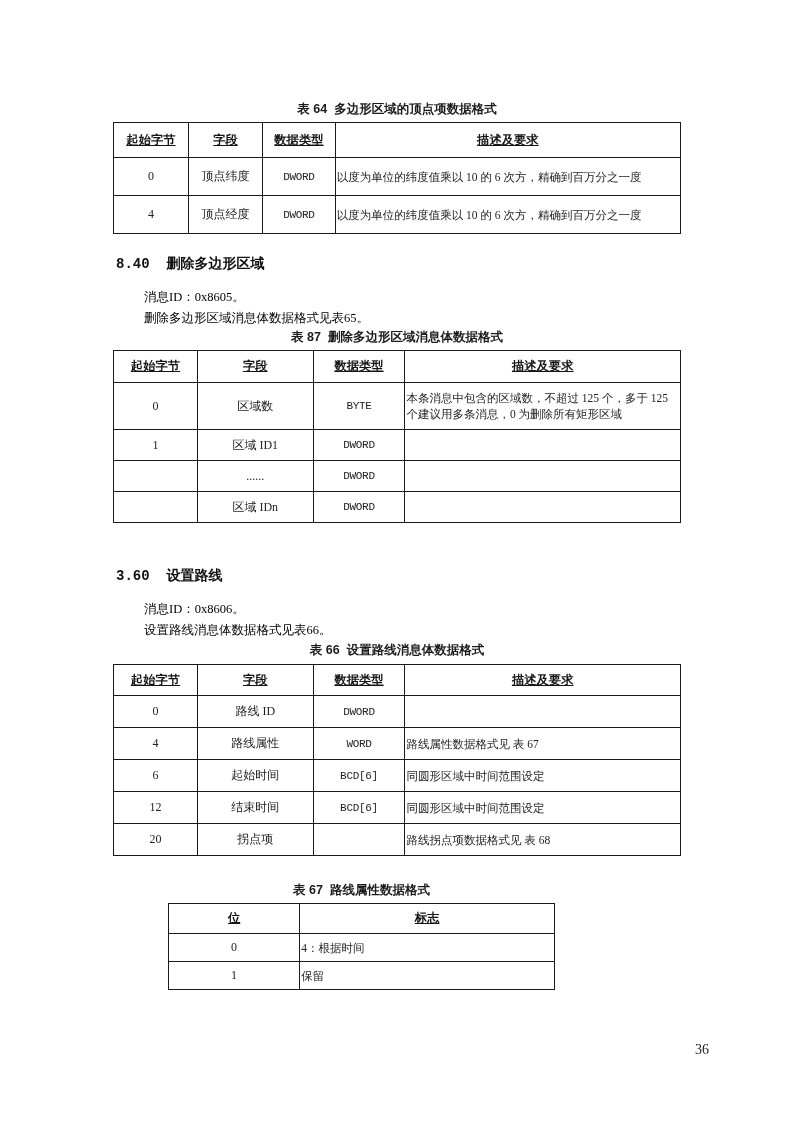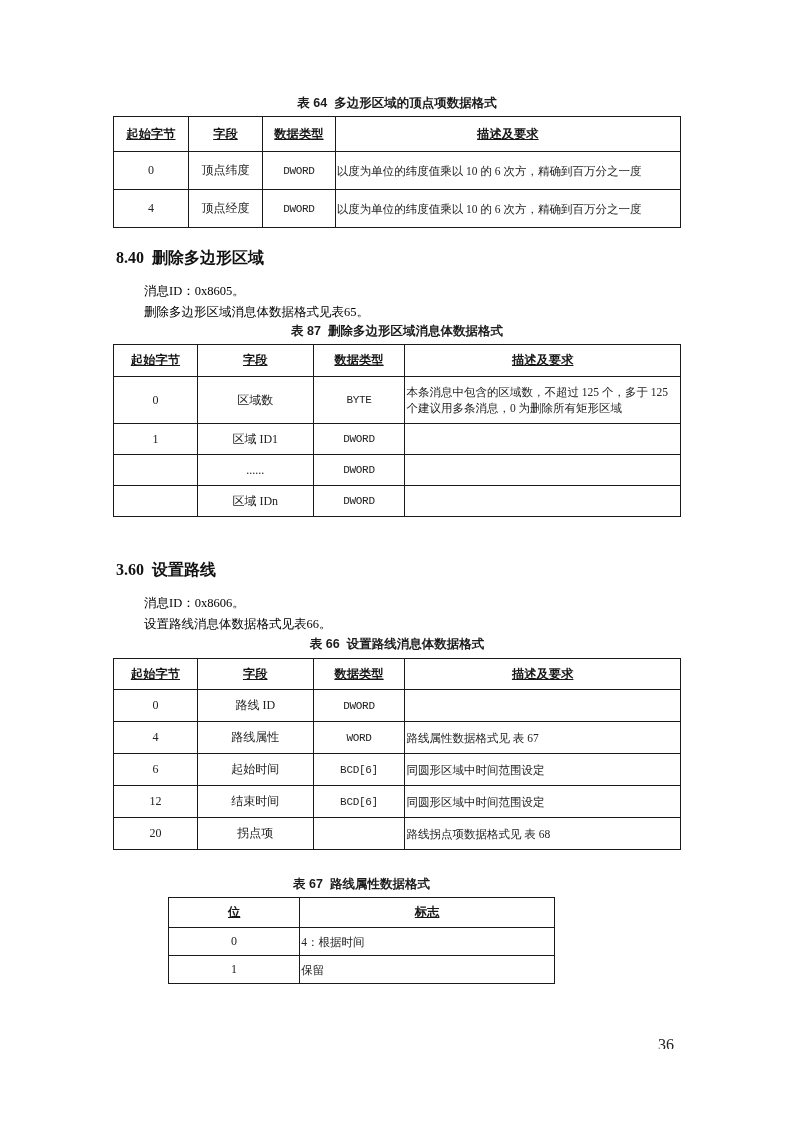--- a/index.html
+++ b/index.html
@@ -4,20 +4,21 @@
 <style>
   html, body { margin: 0; padding: 0; background: #ffffff; }
   .page {
     position: relative;
     width: 794px;
     height: 1049px;
     background: #ffffff;
     color: #1f1f1f;
     font-family: "Liberation Serif", serif;
     overflow: hidden;
+    margin-top: 6px;
   }
   .content {
     position: absolute;
     left: 113px;
     top: 0;
     width: 568px;
   }
   .table-caption {
     text-align: center;
     font-family: "Liberation Sans", sans-serif;
@@ -25,23 +26,23 @@
     font-size: 12.5px;
     line-height: 17px;
     white-space: pre-wrap;
     color: #1c1c1c;
   }
   .cap64 { margin-top: 95px; margin-bottom: 4px; }
   .cap65 { margin-top: 1px;  margin-bottom: 4px; }
   .cap66 { margin-top: 2px;  margin-bottom: 5px; }
   .cap67 { margin-bottom: 4px; }
   .section-heading {
-    font-family: Liberation Serif, serif;
+    font-family: Liberation Mono, monospace;
     font-weight: bold;
-    font-size: 16px;
+    font-size: 14px;
     line-height: 18px;
     margin: 0 0 0 3px;
     white-space: pre-wrap;
     color: #111;
   }
   .h840 { margin-top: 21px; }
   .h841 { margin-top: 44px; }
   .para {
     font-size: 12.5px;
     line-height: 19px;
@@ -91,25 +92,25 @@
   .t65 th { height: 27px; }
   .t65 td { height: 26px; }
   .t65 tbody tr:first-child td { height: 42px; }
   .t66 th { height: 26px; }
   .t66 td { height: 27px; }
   .t67wrap { width: 387px; margin-left: 55px; margin-top: 26px; }
   .t67 th { height: 25px; }
   .t67 td { height: 23px; }
   .page-number {
     position: absolute;
-    left: 648px;
+    left: 684px;
     top: 1036px;
     width: 36px;
     text-align: center;
-    font-size: 16px;
+    font-size: 14px;
     color: #1f1f1f;
   }
 </style>
 </head>
 <body>
 
 <div class="page">
   <div class="content">
 
     <div class="table-caption cap64">表 64  多边形区域的顶点项数据格式</div>

